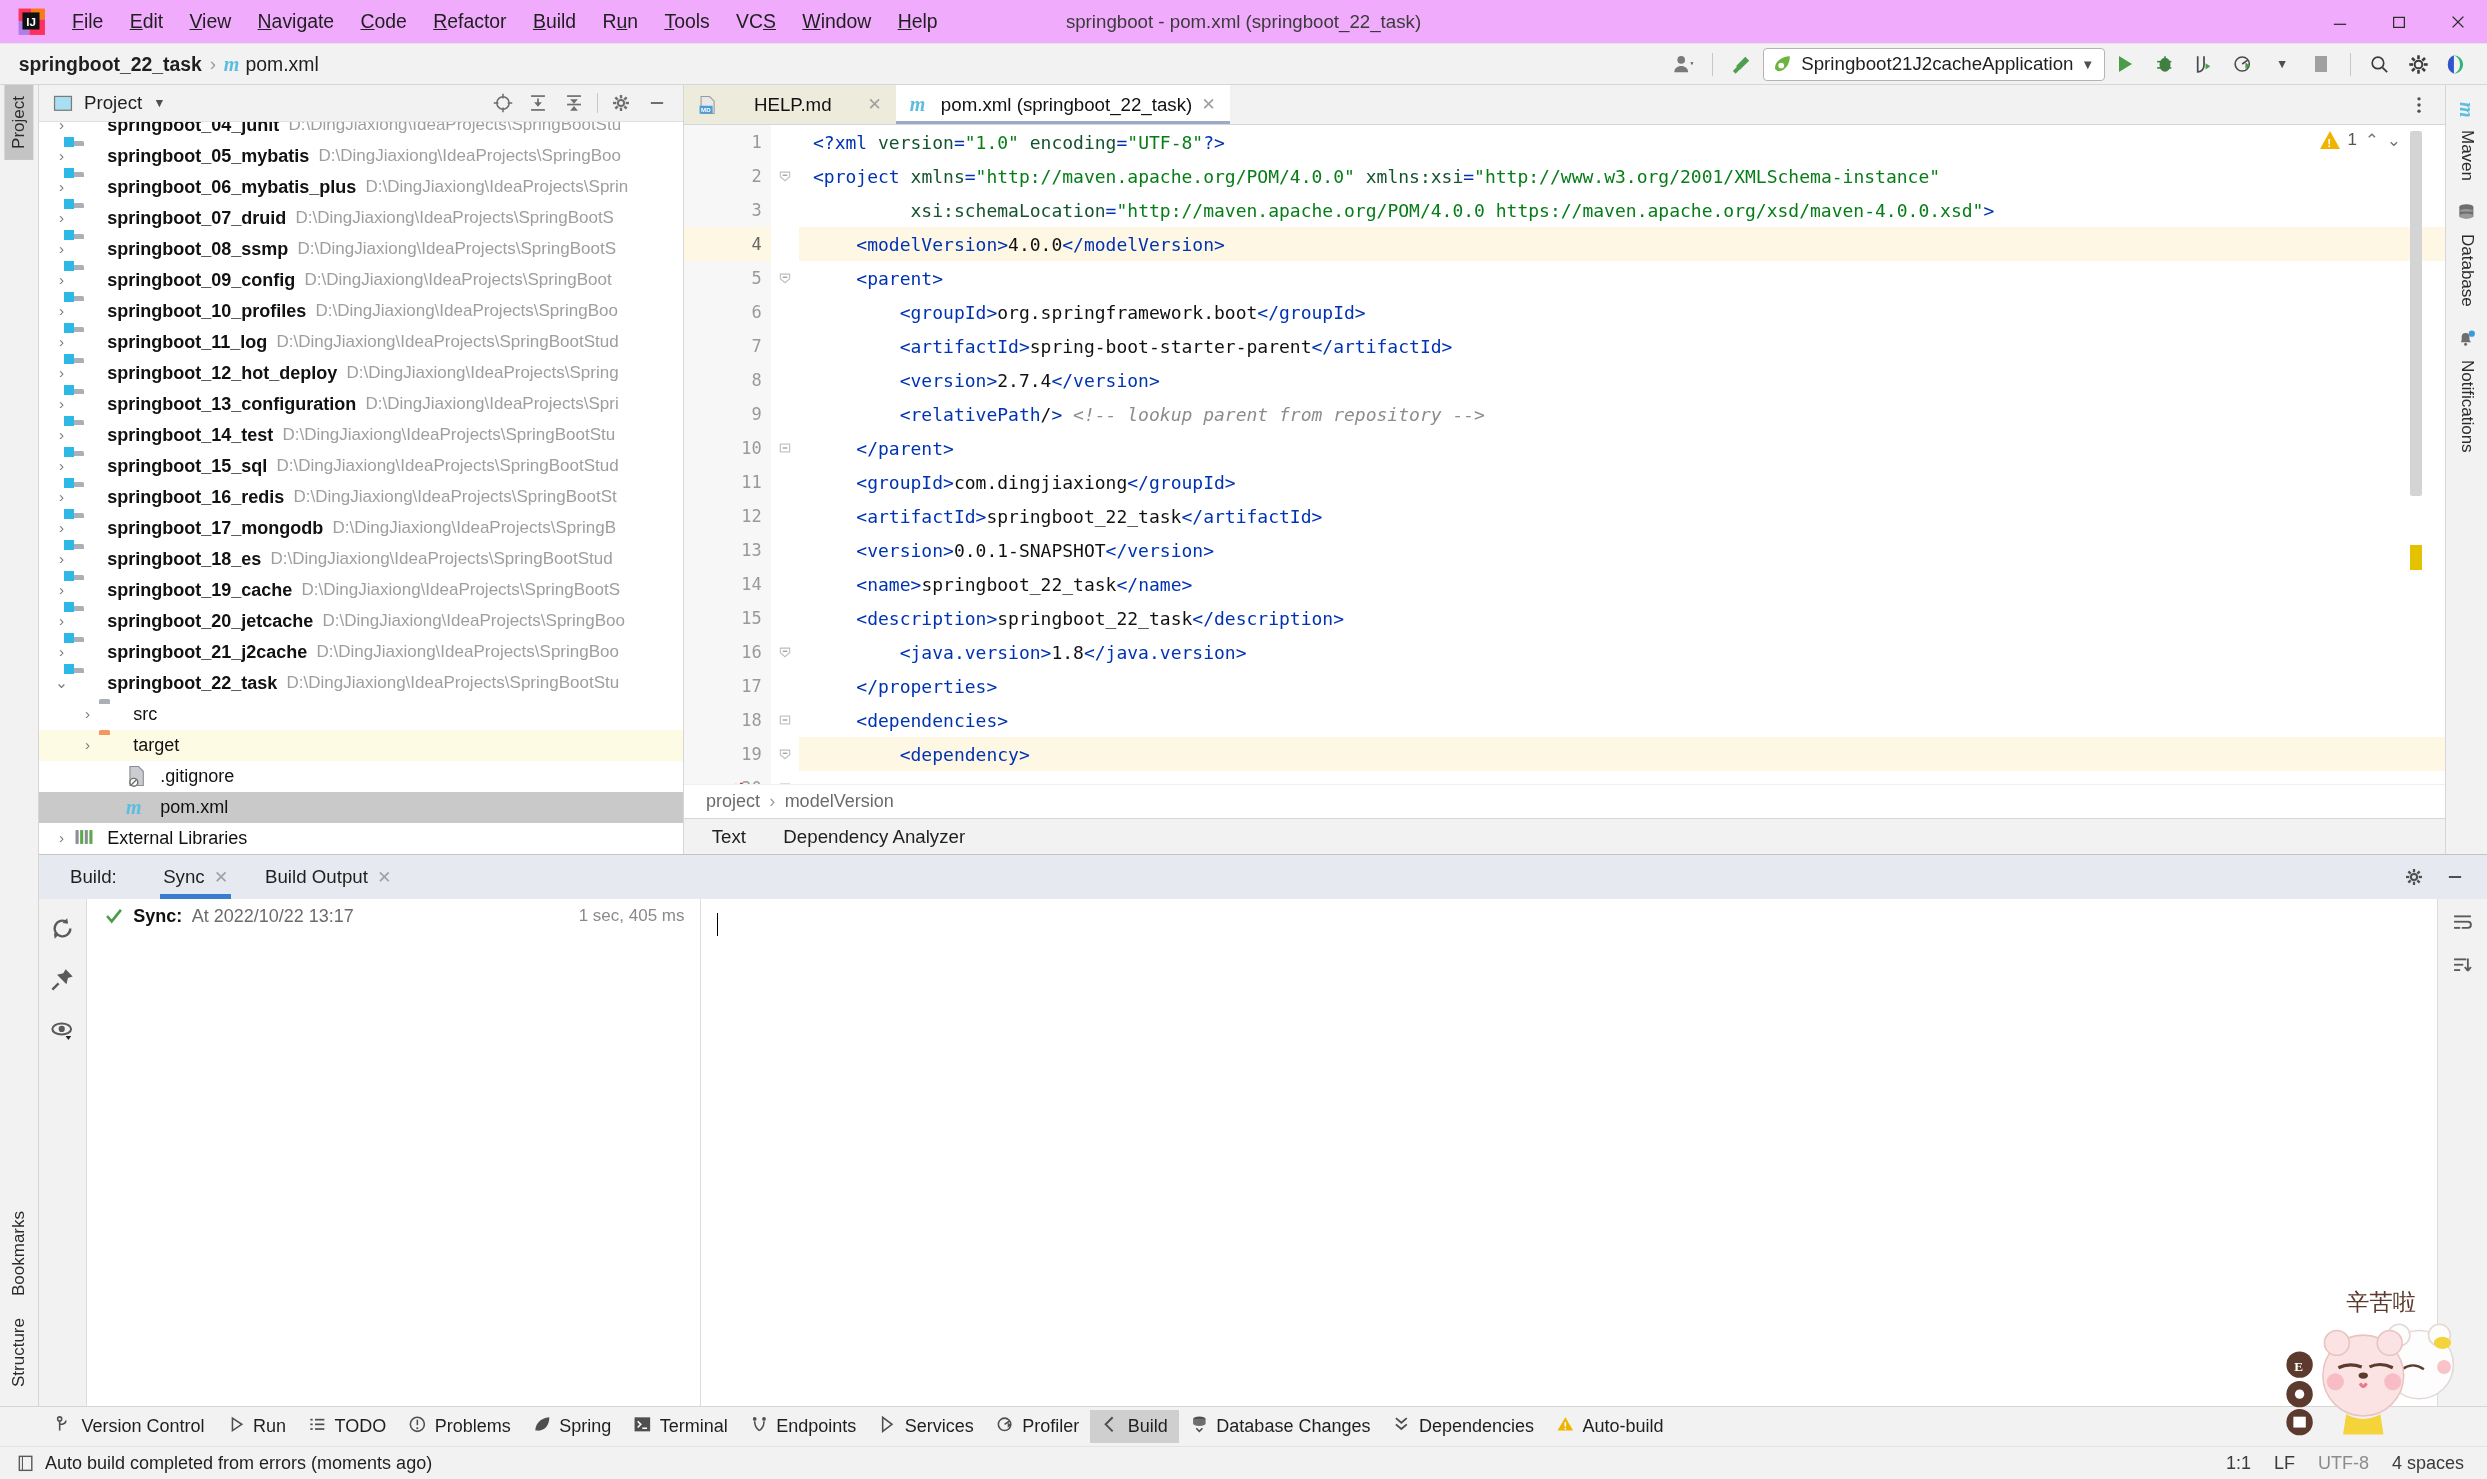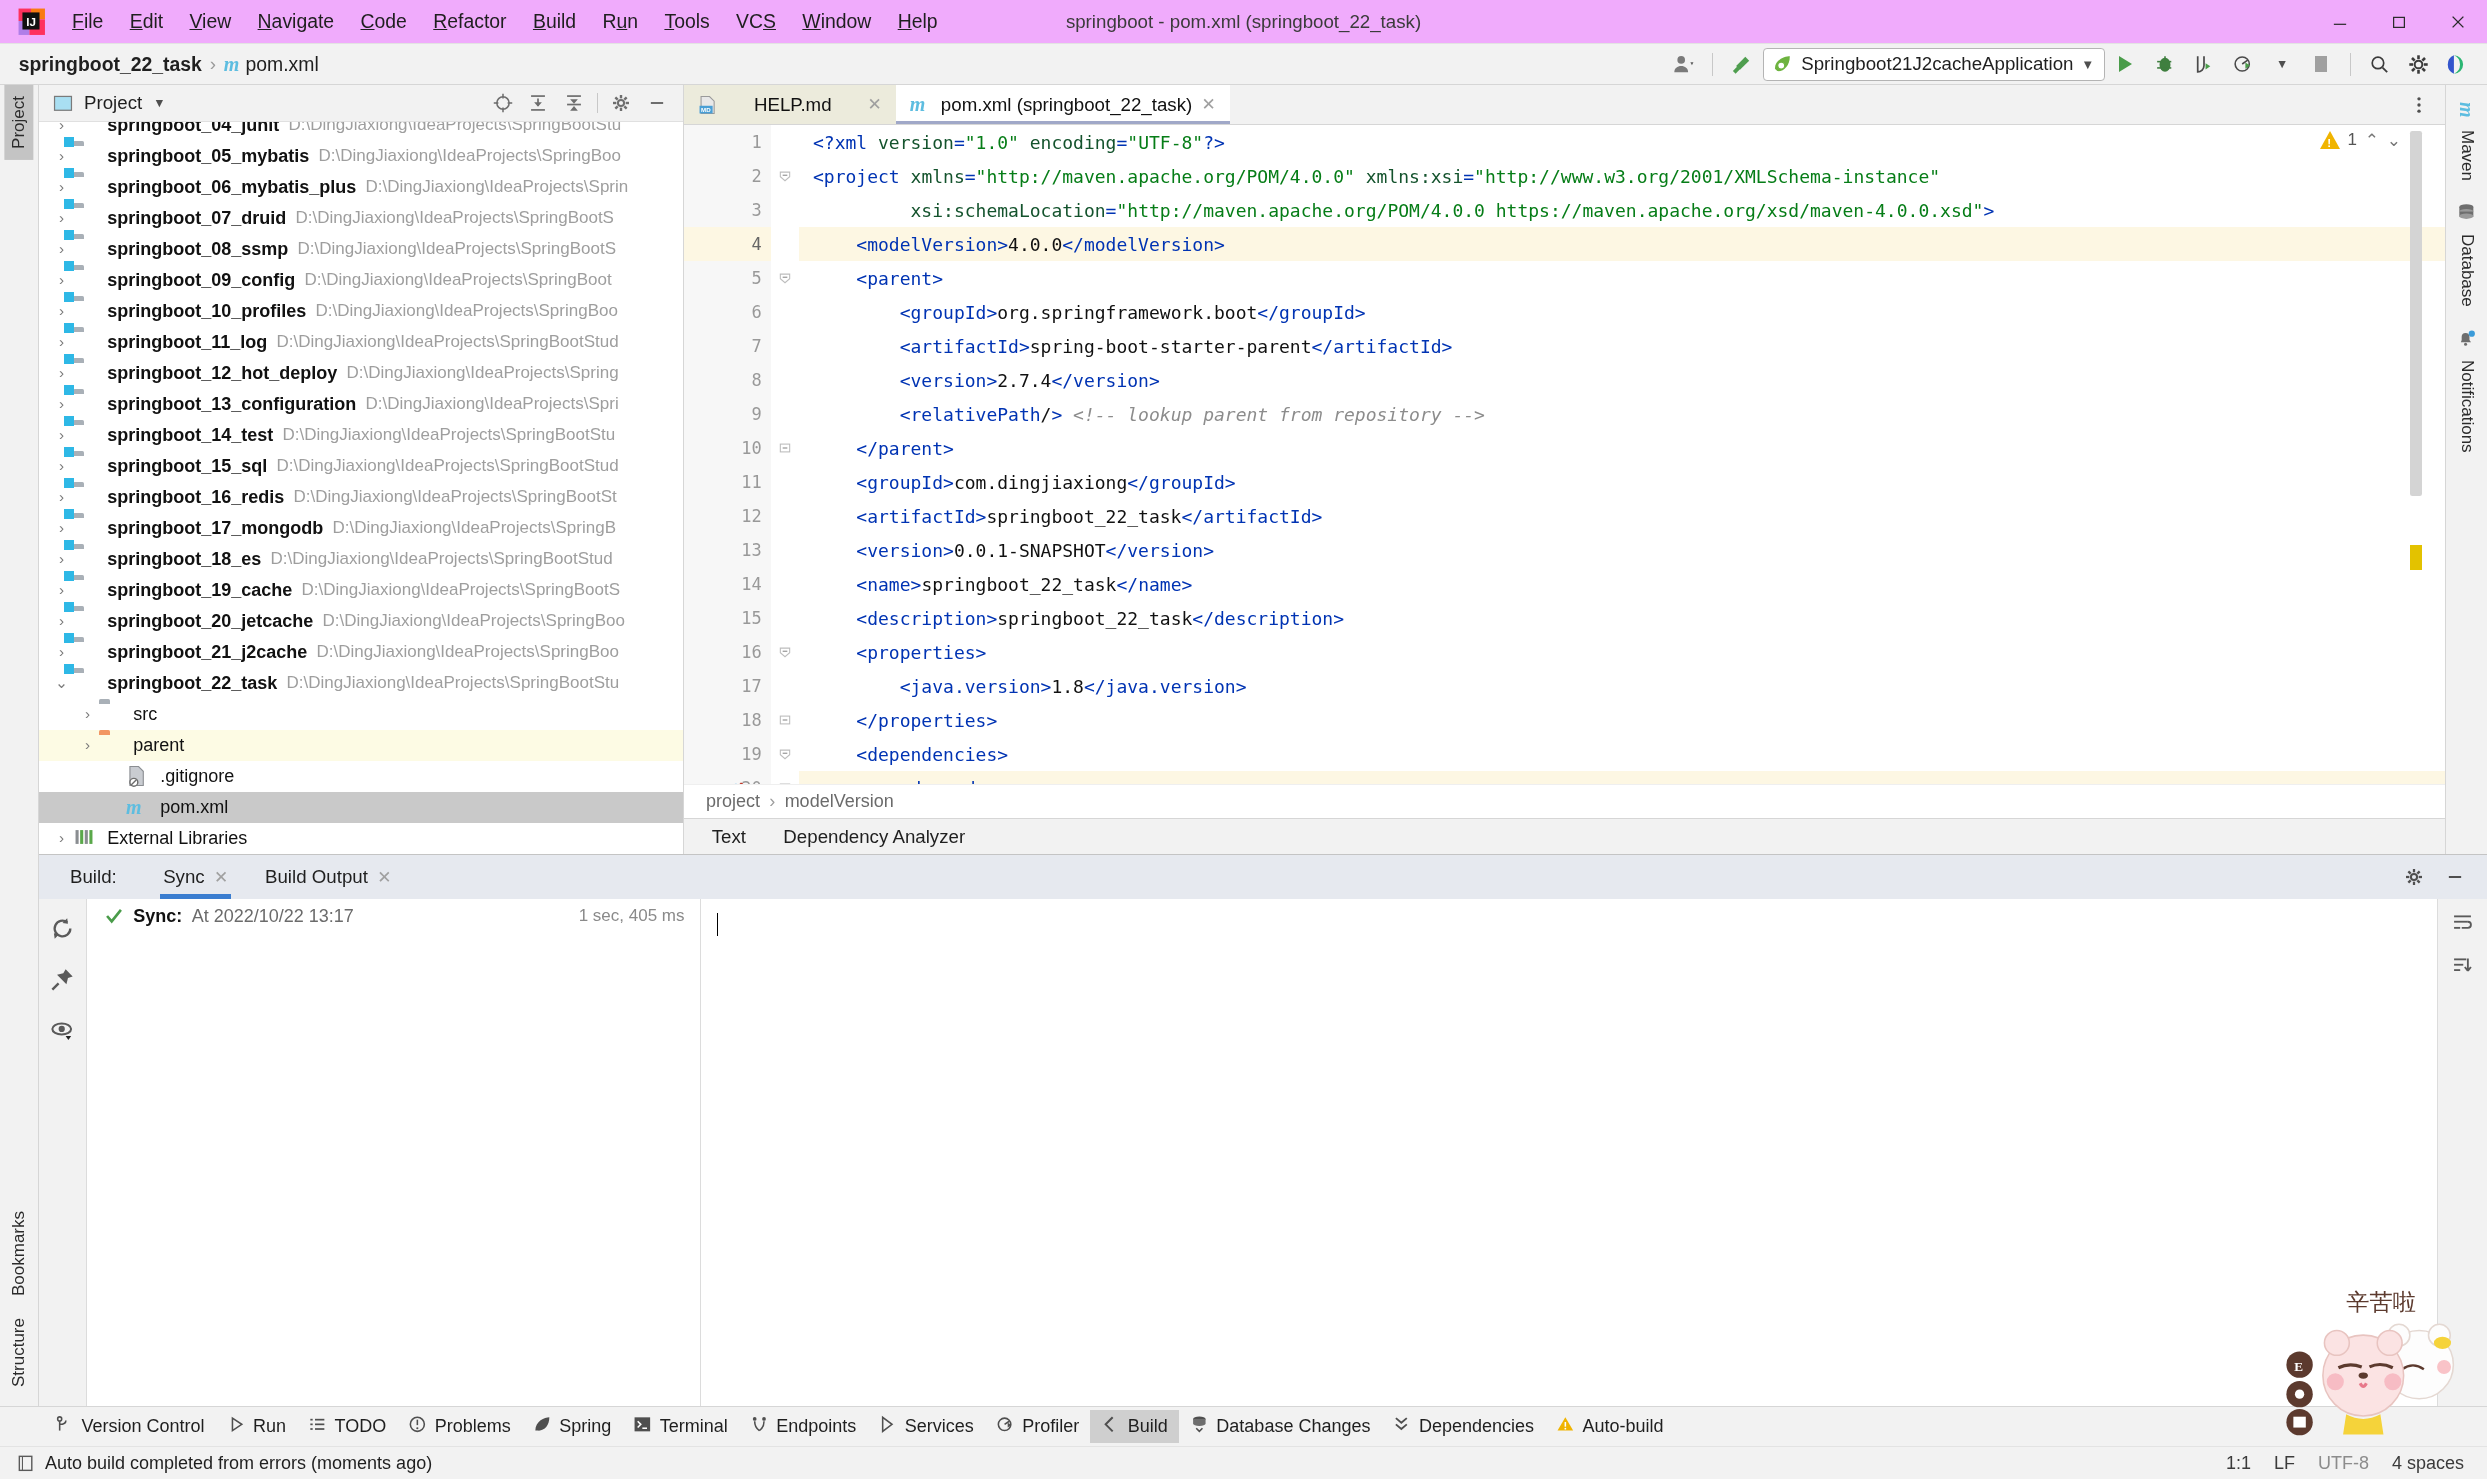--- a/index.html
+++ b/index.html
@@ -504,21 +504,21 @@
                 <span class="tpath">D:\DingJiaxiong\IdeaProjects\SpringBootStu</span>
               </div>
               <div class="trow" style="padding-left:37px">
                 <span class="chev">›</span>
                 <span class="ficon"><span class="folder plain"></span></span>
                 <span class="">src</span>
               </div>
               <div class="trow hl" style="padding-left:37px">
                 <span class="chev">›</span>
                 <span class="ficon"><span class="folder orange"></span></span>
-                <span class="">parent</span>
+                <span class="">target</span>
               </div>
               <div class="trow" style="padding-left:64px">
                 <span class="chev"></span>
                 <span class="ficon"><svg width="22" height="22" viewBox="0 0 28 28">
                     <path d="M5 2h11l6 6v18H5z" fill="#c9ccd1" stroke="#8a8d91" stroke-width="1.4"></path>
                     <circle cx="10" cy="22" r="5" fill="#fff" stroke="#6e6e6e" stroke-width="1.8"></circle>
                     <line x1="6.5" y1="25.5" x2="13.5" y2="18.5" stroke="#6e6e6e" stroke-width="1.8"></line>
                   </svg></span>
                 <span class="">.gitignore</span>
               </div>
@@ -662,21 +662,20 @@
                 <div class="cl"><span class="tag">        &lt;groupId&gt;</span><span class="txt">org.springframework.boot</span><span class="tag">&lt;/groupId&gt;</span></div>
                 <div class="cl"><span class="tag">        &lt;artifactId&gt;</span><span class="txt">spring-boot-starter-parent</span><span class="tag">&lt;/artifactId&gt;</span></div>
                 <div class="cl"><span class="tag">        &lt;version&gt;</span><span class="txt">2.7.4</span><span class="tag">&lt;/version&gt;</span></div>
                 <div class="cl"><span class="tag">        &lt;relativePath</span><span class="txt">/</span><span class="tag">&gt;</span><span class="cmt"> &lt;!-- lookup parent from repository --&gt;</span></div>
                 <div class="cl"><span class="tag">    &lt;/parent&gt;</span></div>
                 <div class="cl"><span class="tag">    &lt;groupId&gt;</span><span class="txt">com.dingjiaxiong</span><span class="tag">&lt;/groupId&gt;</span></div>
                 <div class="cl"><span class="tag">    &lt;artifactId&gt;</span><span class="txt">springboot_22_task</span><span class="tag">&lt;/artifactId&gt;</span></div>
                 <div class="cl"><span class="tag">    &lt;version&gt;</span><span class="txt">0.0.1-SNAPSHOT</span><span class="tag">&lt;/version&gt;</span></div>
                 <div class="cl"><span class="tag">    &lt;name&gt;</span><span class="txt">springboot_22_task</span><span class="tag">&lt;/name&gt;</span></div>
                 <div class="cl"><span class="tag">    &lt;description&gt;</span><span class="txt">springboot_22_task</span><span class="tag">&lt;/description&gt;</span></div>
-                <div class="cl"><span class="tag">    &lt;properties&gt;</span></div>
                 <div class="cl"><span class="tag">        &lt;java.version&gt;</span><span class="txt">1.8</span><span class="tag">&lt;/java.version&gt;</span></div>
                 <div class="cl"><span class="tag">    &lt;/properties&gt;</span></div>
                 <div class="cl"><span class="tag">    &lt;dependencies&gt;</span></div>
                 <div class="cl cur"><span class="tag">        &lt;dependency&gt;</span></div>
               </div>
 
             <div class="ed-warn">
               <span class="warnTri"></span>
               <span>1</span>
               <span style="color:#777">⌃</span>

